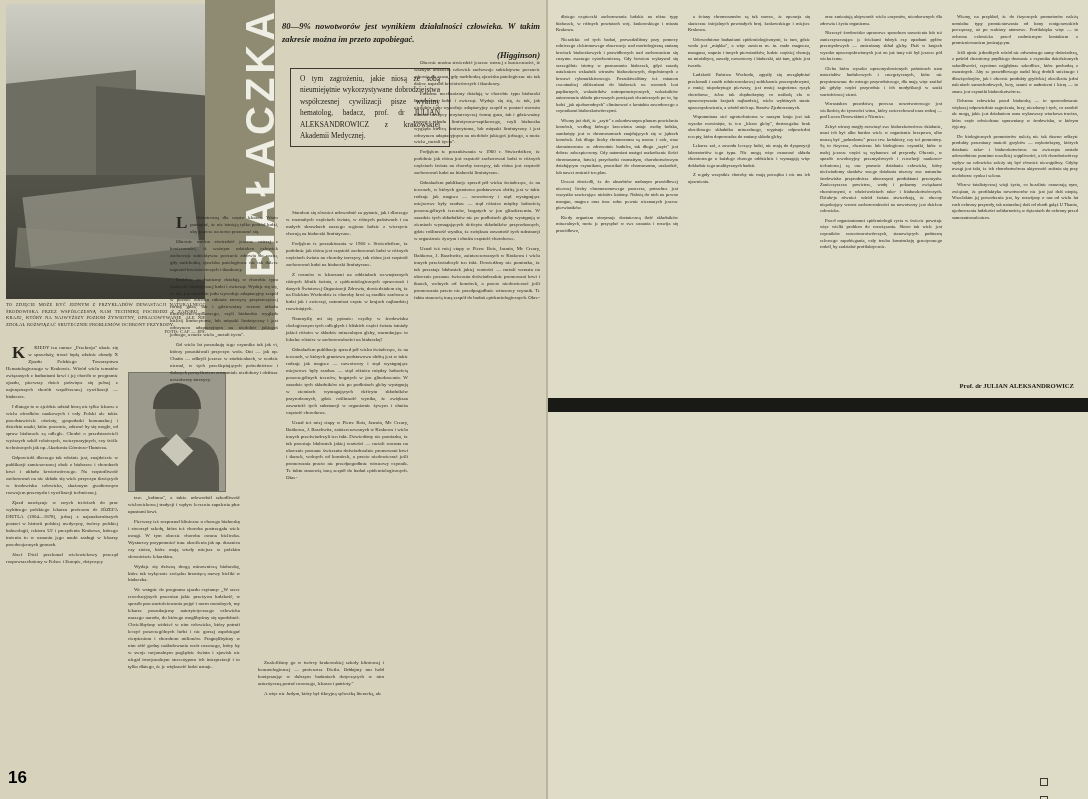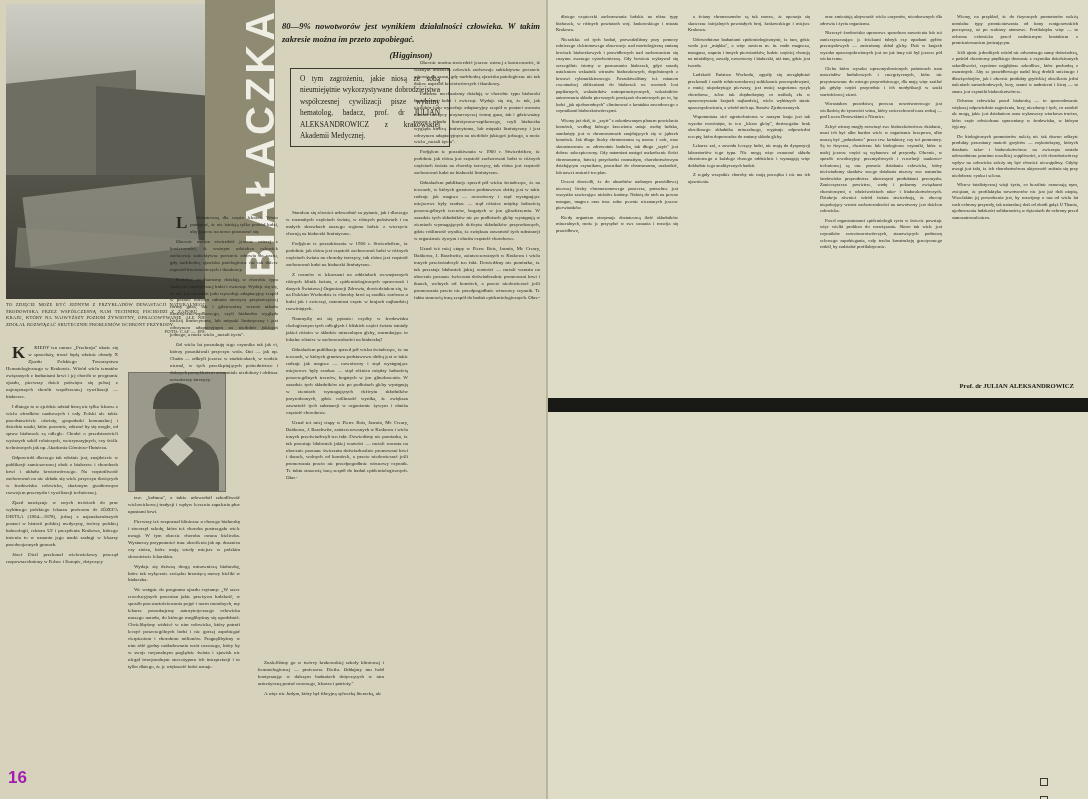--- a/index.html
+++ b/index.html
@@ -18,33 +18,33 @@
   .photo .stream{position:absolute;left:20px;top:62%;width:170px;height:70px;background:#9b9a8d;transform:rotate(-7deg);opacity:.7;}
   .photo .stream2{position:absolute;left:10px;top:78%;width:190px;height:40px;background:#8a8a7c;transform:rotate(4deg);opacity:.6;}
   .photo-caption{position:absolute;left:6px;top:302px;width:200px;font-size:4.6px;line-height:1.45;color:#2a2a22;letter-spacing:.2px;text-align:justify;}
   .photo-credit{text-align:right;}
   
   .titleband{position:absolute;left:205px;top:0;width:70px;height:330px;background:#8e8b72;}
   .titleband .vtitle{position:absolute;left:-95px;top:120px;width:300px;text-align:center;transform:rotate(-90deg);
       font-family:"Liberation Sans",sans-serif;font-weight:bold;font-size:40px;letter-spacing:4px;color:#efeee4;}
   
   .lead{position:absolute;left:282px;top:20px;width:258px;font-size:8.6px;line-height:1.5;font-weight:bold;font-style:italic;color:#20201a;text-align:justify;}
-  .lead .src{display:block;text-align:center;font-style:italic;font-weight:bold;margin-top:3px;}
+  .lead .src{display:block;text-align:right;font-style:italic;font-weight:bold;margin-top:3px;}
   .boxquote{position:absolute;left:290px;top:68px;width:140px;border:1.5px solid #3a3a30;padding:4px 9px;
       font-size:7.4px;line-height:1.55;text-align:justify;color:#1e1e18;background:#d9d4bf;}
   
   .col{position:absolute;font-size:4.9px;line-height:1.42;color:#272720;text-align:justify;column-gap:0;}
   .col p{margin:0 0 3px 0;text-indent:6px;}
   .dropcap{float:left;font-size:17px;line-height:13px;font-weight:bold;padding:1px 3px 0 0;}
   .portrait{position:absolute;left:128px;top:372px;width:96px;height:118px;background:#9a998c;border:1px solid #777569;overflow:hidden;}
   .portrait .head{position:absolute;left:26px;top:14px;width:44px;height:54px;border-radius:50%;background:#6d6c60;}
   .portrait .hair{position:absolute;left:24px;top:10px;width:48px;height:26px;border-radius:24px 24px 0 0;background:#4e4d44;}
   .portrait .body{position:absolute;left:6px;top:64px;width:84px;height:56px;background:#5a594f;border-radius:30px 30px 0 0;}
   .portrait .collar{position:absolute;left:36px;top:66px;width:24px;height:22px;background:#c9c7b8;transform:rotate(45deg);}
-  .pagenum{position:absolute;left:8px;top:768px;font-family:"Liberation Sans",sans-serif;font-weight:bold;font-size:17px;color:#a21caf;}
+  .pagenum{position:absolute;left:8px;top:768px;font-family:"Liberation Sans",sans-serif;font-weight:bold;font-size:17px;color:#000000;}
   
   .rcol{position:absolute;font-size:4.6px;line-height:1.42;color:#242420;text-align:justify;}
   .rcol p{margin:0 0 3px 0;text-indent:5px;}
   .signature{position:absolute;right:14px;top:382px;font-family:"Liberation Serif",serif;font-weight:bold;font-size:6.6px;color:#20201a;}
   .darkband{position:absolute;left:548px;top:398px;width:540px;height:14px;background:#191915;}
   .endmark{position:absolute;right:34px;bottom:20px;width:16px;height:7px;}
   .endmark i{display:inline-block;width:6px;height:6px;border:1px solid #3a3a30;margin-left:2px;}
 </style>
 </head>
 <body>

